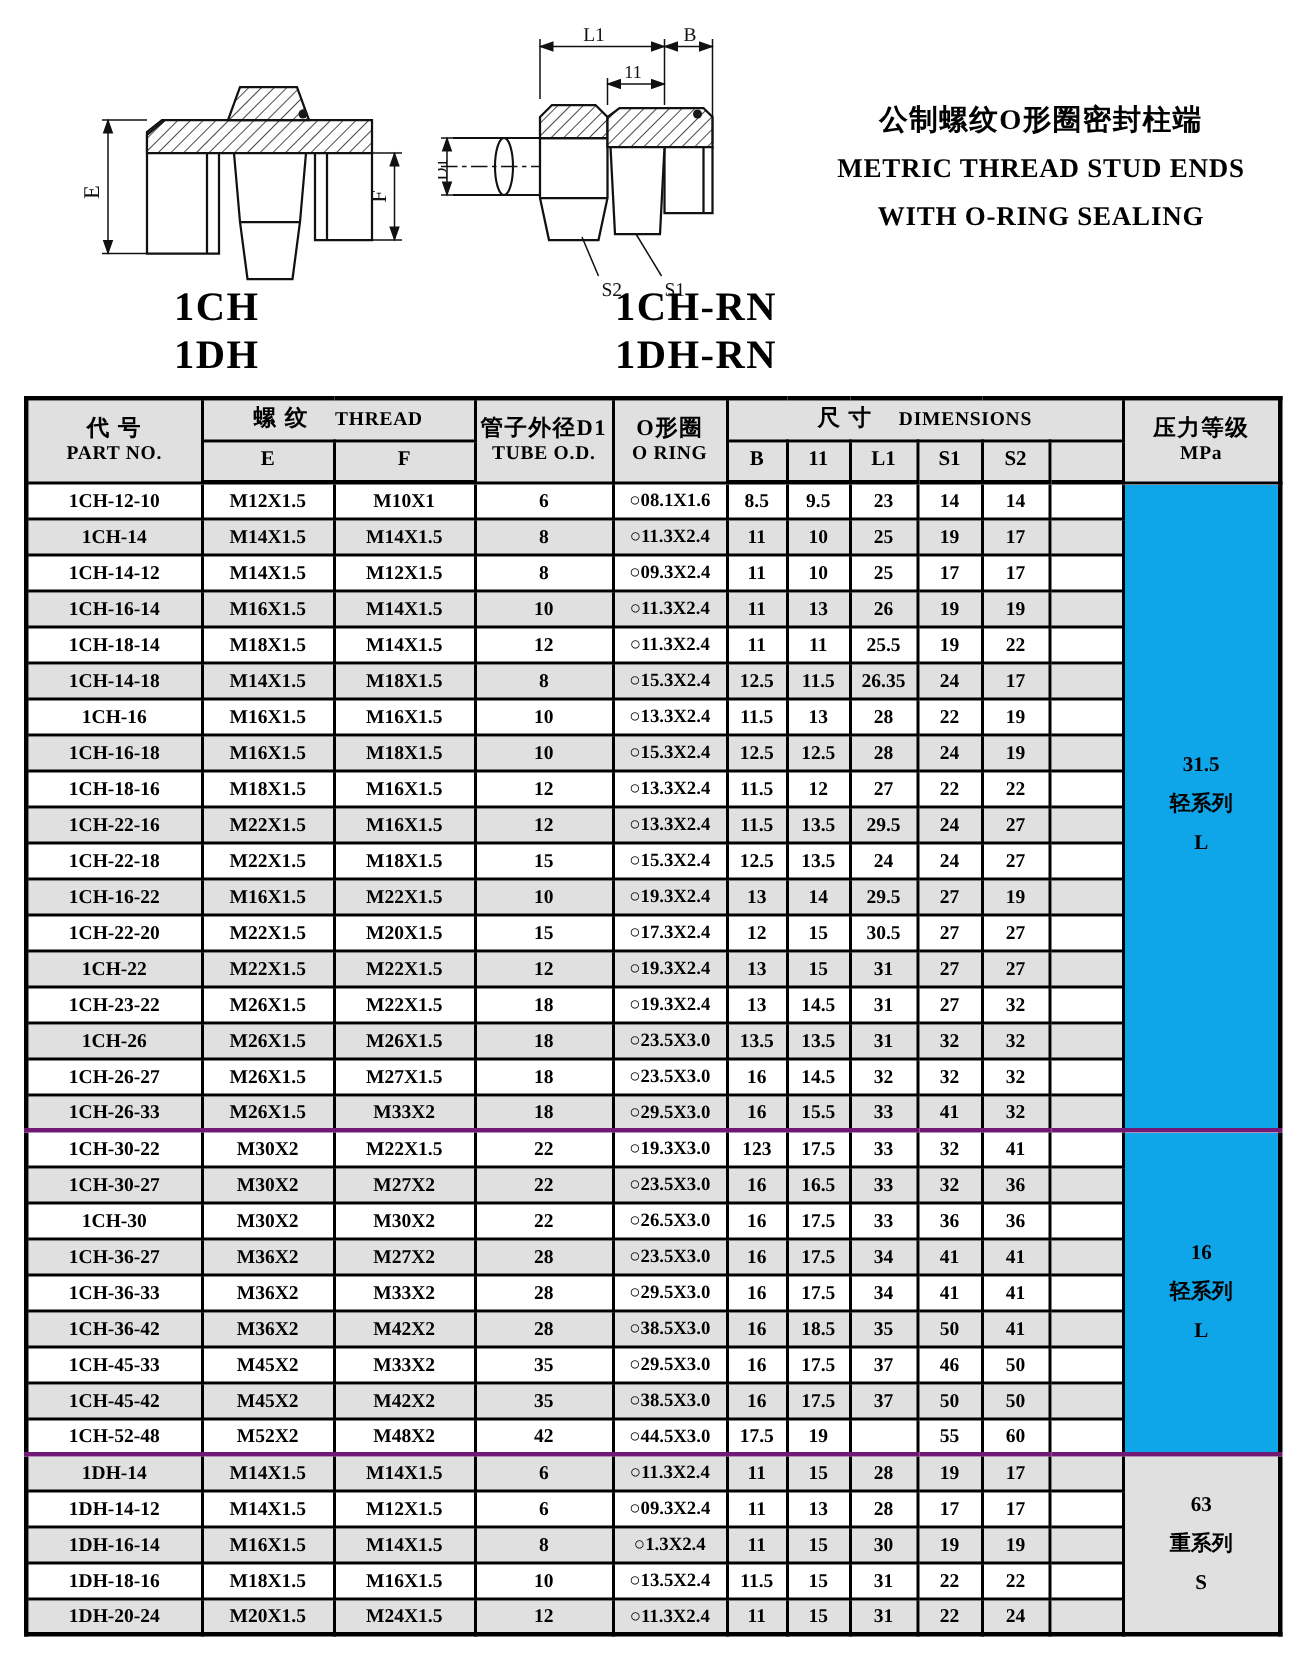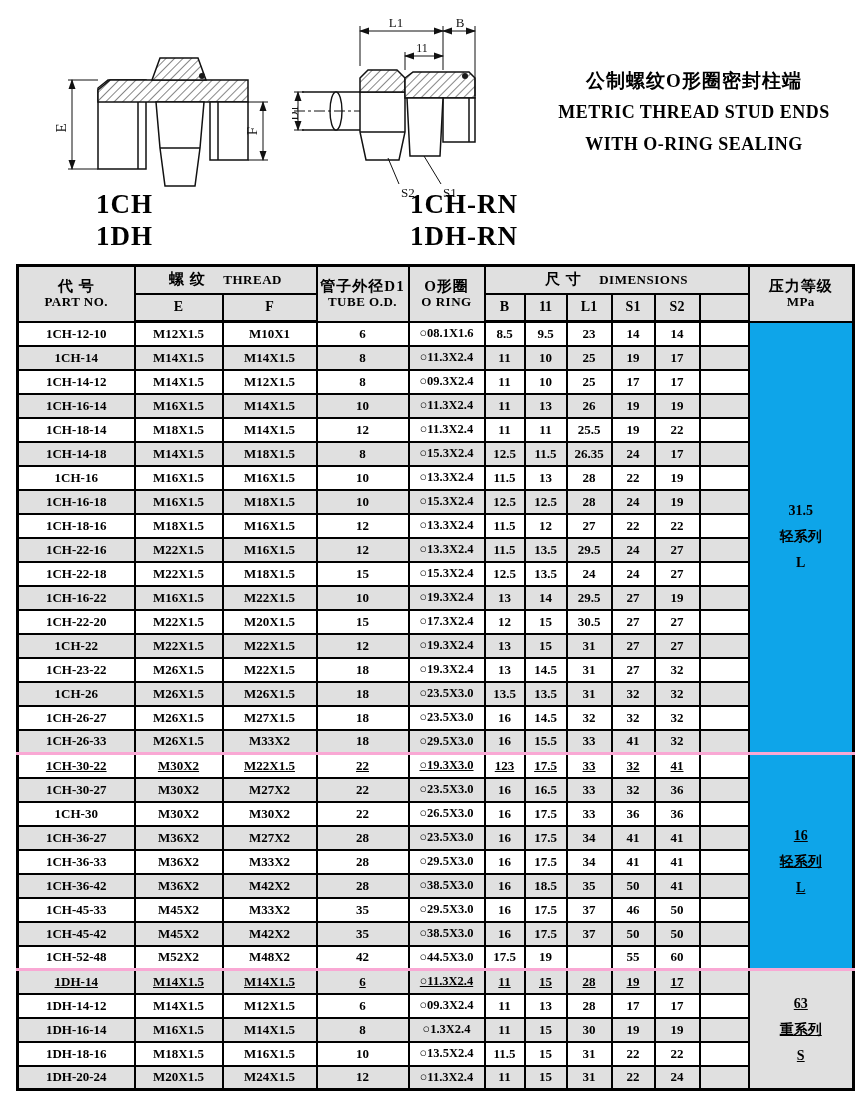--- a/index.html
+++ b/index.html
@@ -30,21 +30,21 @@
   .spec thead th {
     background:#e0e0e0; font-weight:bold; font-size:14px; height:28px; line-height:1.15;
   }
   .spec thead .zh { font-size:15px; letter-spacing:1px; }
   .spec thead .en { font-size:13px; letter-spacing:0.5px; }
   .hsp { margin-left:14px; }
   .spec thead tr:last-child th { border-bottom:3px solid #000; }
   .spec tbody td { font-weight:bold; font-size:13px; height:24px; }
   .spec tbody td[data-name="cell-o-ring"] { font-size:12.5px;margin-top:44px; }
   .spec tbody tr.shade td { background:#e0e0e0; }
-  .spec tbody tr.sec td { border-top:3px solid #f9a8d4;text-decoration:underline; }
+  .spec tbody tr.sec td { border-top:3px solid #701a75; }
   .spec td.mpa { background:#0ea5e9; font-size:14px; font-weight:bold; }
   .spec td.mpa div { line-height:26px; }
 </style>
 </head>
 <body>
 
 <div class="page" data-name="catalog-page">
 
   <div class="svgwrap" style="left:52px; top:36px;" data-name="fitting-drawing-left">
     <svg width="235" height="160" viewBox="0 0 235 160">
@@ -140,21 +140,21 @@
       </g>
       <text x="104" y="13" font-size="13" text-anchor="middle" data-name="dim-label-L1">L1</text>
       <text x="168" y="13" font-size="13" text-anchor="middle" data-name="dim-label-B">B</text>
       <text x="130" y="38" font-size="12" text-anchor="middle" data-name="dim-label-l1">11</text>
       <text x="1" y="100" font-size="12" text-anchor="middle" transform="rotate(-90 3 97)" data-name="dim-label-D1">D1</text>
       <text x="109" y="183" font-size="13" data-name="dim-label-S2">S2</text>
       <text x="151" y="183" font-size="13" data-name="dim-label-S1">S1</text>
     </svg>
   </div>
 
-  <div class="dlabels" style="left:96px;" data-name="left-model-labels">
+  <div class="dlabels" style="left:116px;" data-name="left-model-labels">
     <div data-name="model-label-1ch">1CH</div>
     <div data-name="model-label-1dh">1DH</div>
   </div>
   <div class="dlabels" style="left:410px;" data-name="right-model-labels">
     <div data-name="model-label-1ch-rn">1CH-RN</div>
     <div data-name="model-label-1dh-rn">1DH-RN</div>
   </div>
 
   <div class="title-block" data-name="title-block">
     <div class="t-zh" data-name="page-title-chinese">公制螺纹O形圈密封柱端</div>

